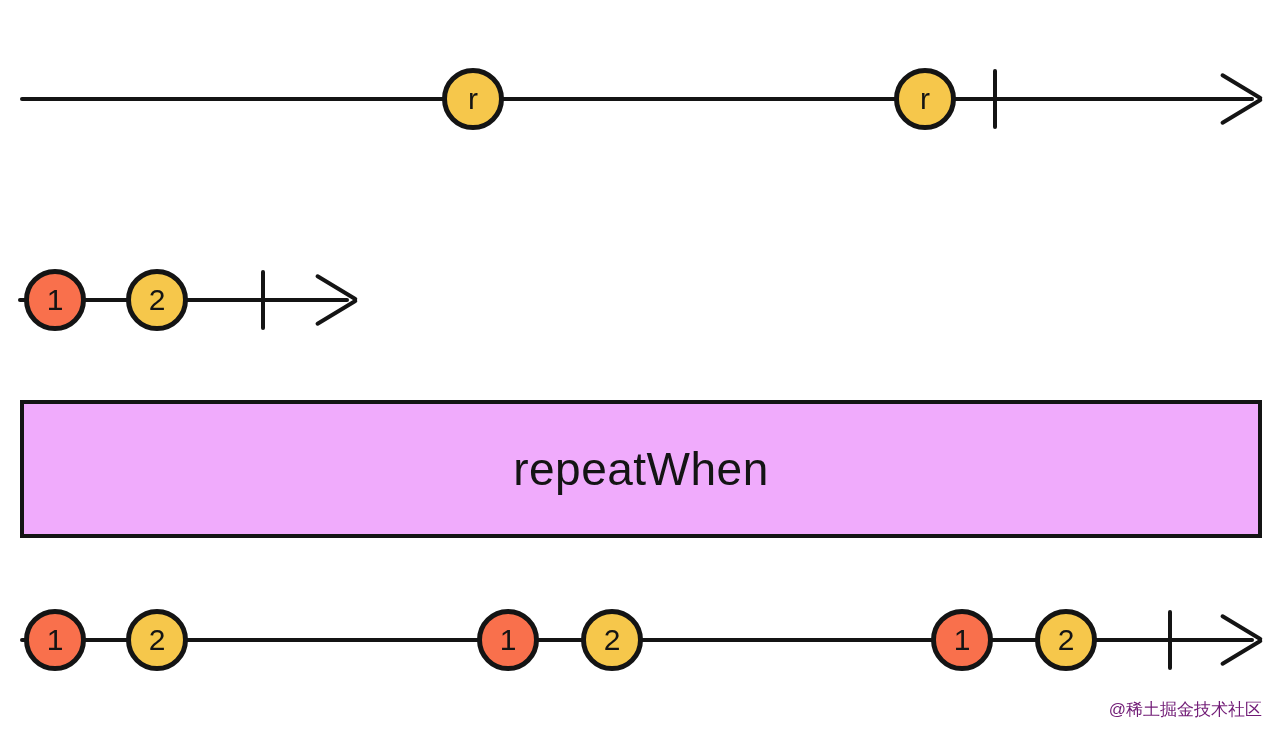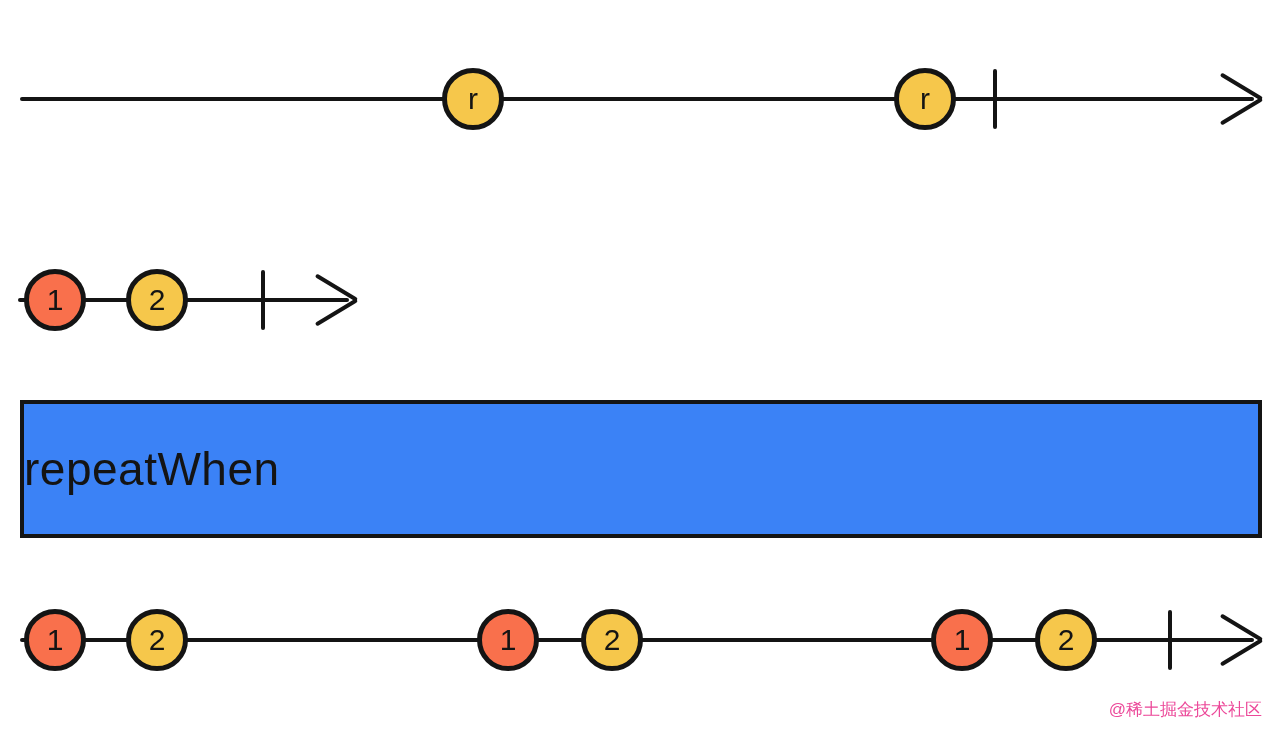--- a/index.html
+++ b/index.html
@@ -62,36 +62,36 @@
     line-height: 1;
     color: #141414;
   }
   .operator-box {
     position: absolute;
     left: 20px;
     top: 400px;
     width: 1234px;
     height: 130px;
     border: 4px solid #141414;
-    background: #3b82f6;
+    background: #f0abfc;
     display: flex;
     align-items: center;
-    justify-content: flex-start;
+    justify-content: center;
   }
   .operator-box .op-label {
     font-size: 46px;
     color: #141414;
     letter-spacing: 0.5px;
   }
   .watermark {
     position: absolute;
     right: 18px;
     top: 698px;
     font-size: 17px;
-    color: #ec4899;
+    color: #701a75;
   }
 </style>
 </head>
 <body>
 
 <div id="stage">
   <div class="operator-box">
     <span class="op-label">repeatWhen</span>
   </div>
   <div class="watermark">@稀土掘金技术社区</div>

